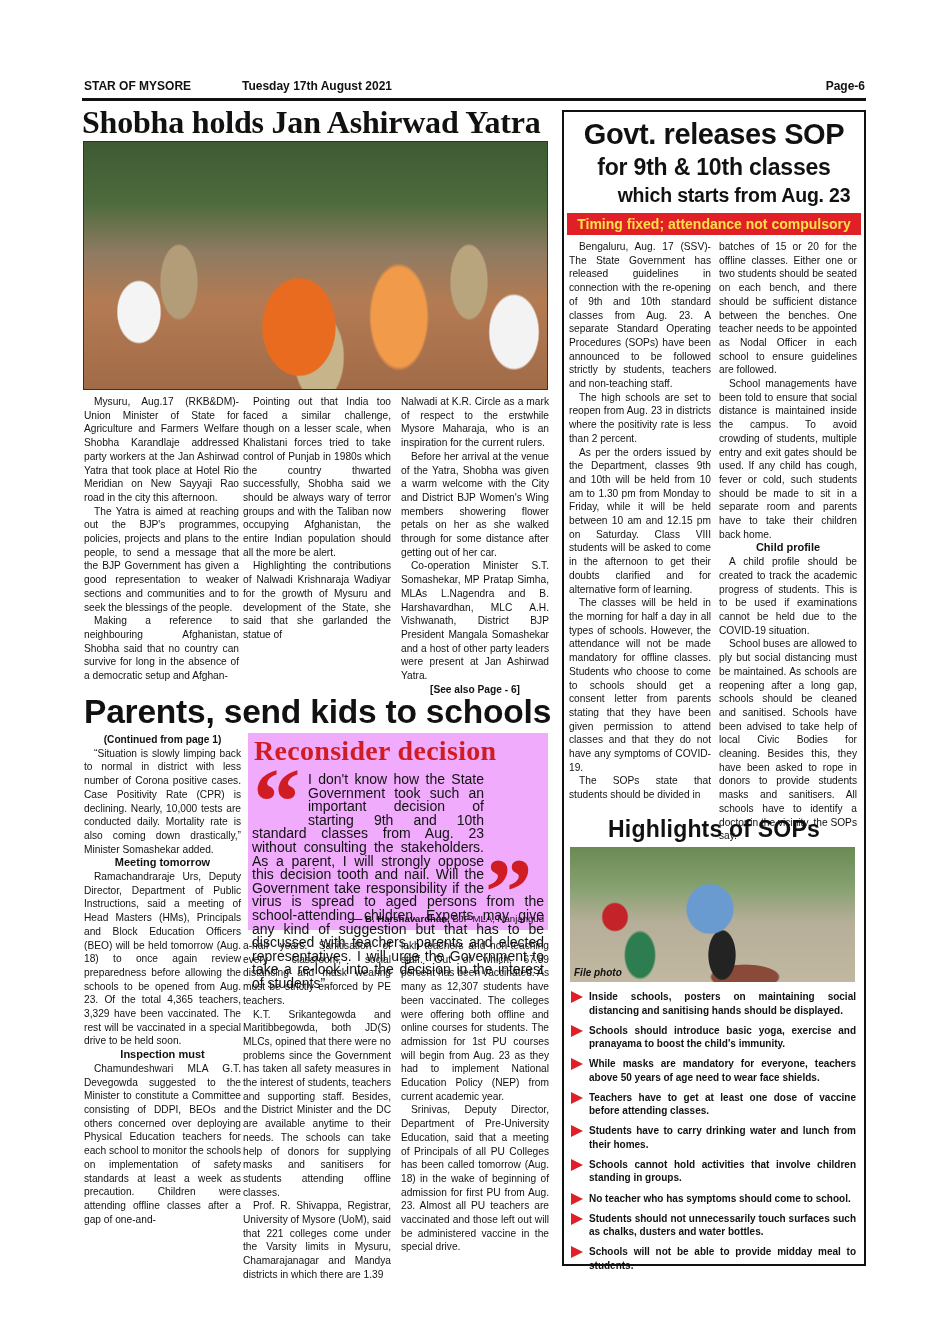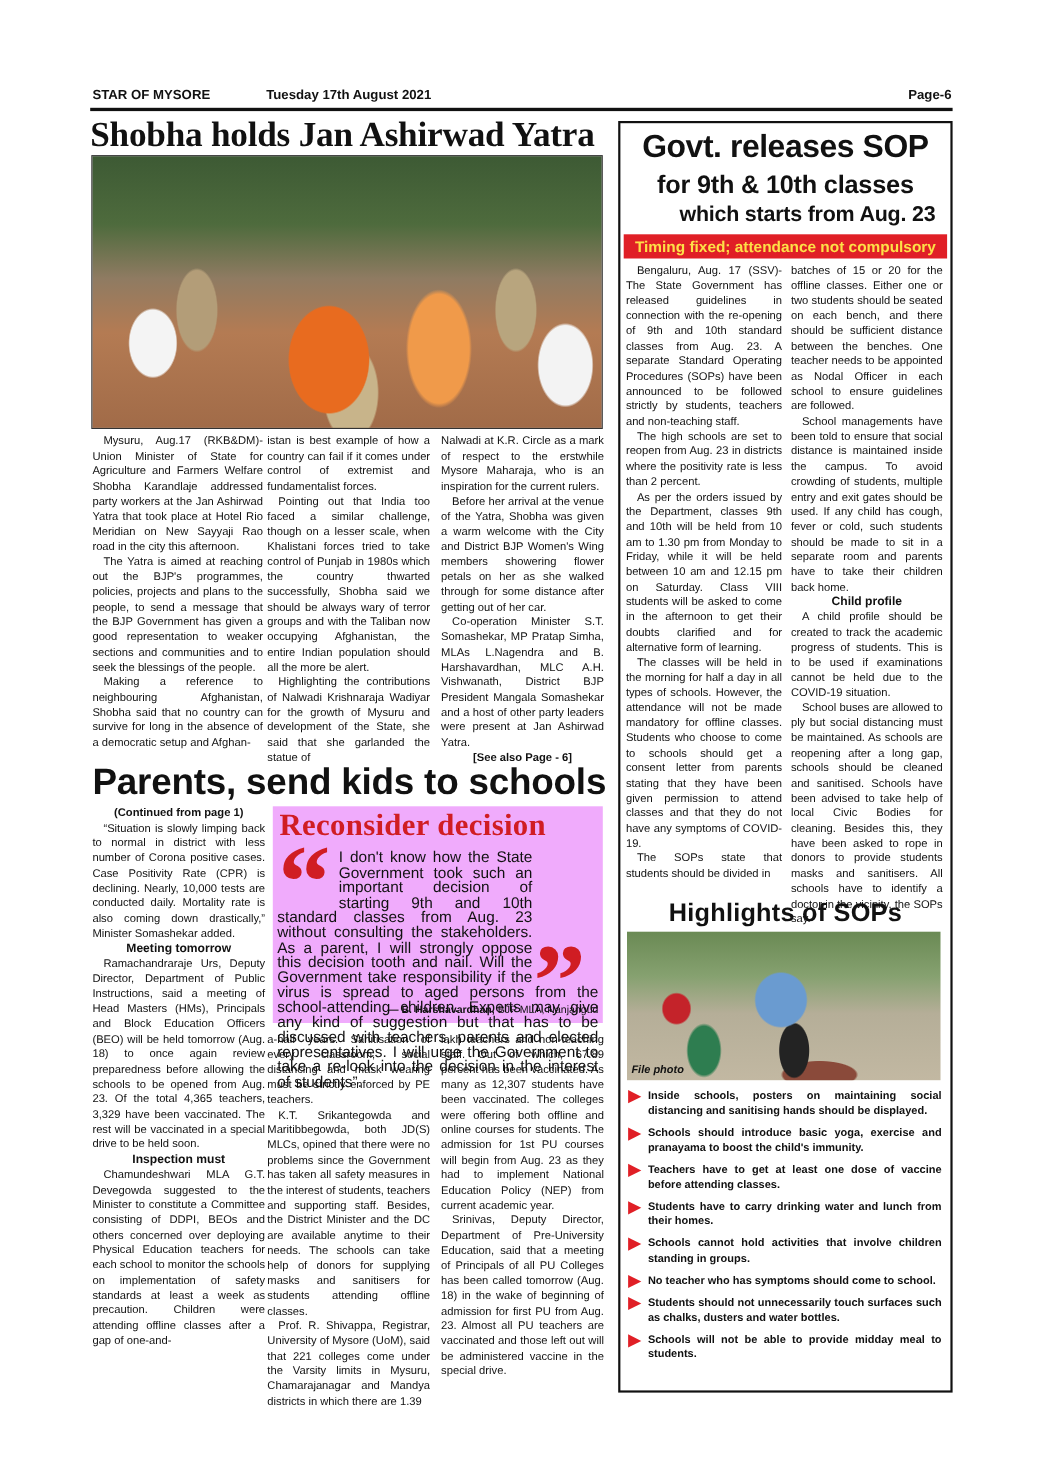--- a/index.html
+++ b/index.html
@@ -88,21 +88,20 @@
 
 <h1 class="head1">Shobha holds Jan Ashirwad Yatra</h1>
 <div class="photo1" title="BJP workers and police at Jan Ashirwad Yatra procession"></div>
 
 <div class="col c1">
   <p>Mysuru, Aug.17 (RKB&amp;DM)- Union Minister of State for Agriculture and Farmers Welfare Shobha Karandlaje addressed party workers at the Jan Ashirwad Yatra that took place at Hotel Rio Meridian on New Sayyaji Rao road in the city this afternoon.</p>
   <p>The Yatra is aimed at reaching out the BJP's programmes, policies, projects and plans to the people, to send a message that the BJP Government has given a good representation to weaker sections and communities and to seek the blessings of the people.</p>
   <p>Making a reference to neighbouring Afghanistan, Shobha said that no country can survive for long in the absence of a democratic setup and Afghan-</p>
 </div>
 <div class="col c2">
-  <p style="text-indent:0">istan is best example of how a country can fail if it comes under control of extremist  and fundamentalist forces.</p>
   <p>Pointing out that India too faced a similar challenge, though on a lesser scale, when Khalistani forces tried to take control of Punjab in 1980s which the country thwarted successfully, Shobha said we should be always wary of terror groups and with the Taliban now occupying Afghanistan, the entire Indian population should all the more be alert.</p>
   <p>Highlighting the contributions of Nalwadi Krishnaraja Wadiyar for the growth of Mysuru and development of the State, she said that she garlanded the statue of</p>
 </div>
 <div class="col c3">
   <p style="text-indent:0">Nalwadi at K.R. Circle as a mark of respect to the erstwhile Mysore Maharaja, who is an inspiration for the current rulers.</p>
   <p>Before her arrival at the venue of the Yatra, Shobha was given a warm welcome with the City and District BJP Women's Wing members showering flower petals on her as she walked through for some distance after getting out of her car.</p>
   <p>Co-operation Minister S.T. Somashekar, MP Pratap Simha, MLAs L.Nagendra and B. Harshavardhan, MLC A.H. Vishwanath, District BJP President Mangala Somashekar and a host of other party leaders were present at Jan Ashirwad Yatra.</p>
   <p class="seealso">[See also Page - 6]</p>
 </div>
 
@@ -128,20 +127,21 @@
   <p>School buses are allowed to ply but social distancing must be maintained. As schools are reopening after a long gap, schools should be cleaned and sanitised. Schools have been advised to take help of local Civic Bodies for cleaning. Besides this, they have been asked to rope in donors to provide students masks and sanitisers. All schools have to identify a doctor in the vicinity, the SOPs say.</p>
 </div>
 
 <div class="hl-title">Highlights of SOPs</div>
 <div class="photo2"></div>
 <div class="filephoto">File photo</div>
 
 <ul class="hl-list">
   <li><span class="arrow"></span><span>Inside schools, posters on maintaining social distancing and sanitising hands should be displayed.</span></li>
   <li><span class="arrow"></span><span>Schools should introduce basic yoga, exercise and pranayama to boost the child's immunity.</span></li>
+  <li><span class="arrow"></span><span>While masks are mandatory for everyone, teachers above 50 years of age need to wear face shields.</span></li>
   <li><span class="arrow"></span><span>Teachers have to get at least one dose of vaccine before attending classes.</span></li>
   <li><span class="arrow"></span><span>Students have to carry drinking water and lunch from their homes.</span></li>
   <li><span class="arrow"></span><span>Schools cannot hold activities that involve children standing in groups.</span></li>
   <li><span class="arrow"></span><span>No teacher who has symptoms should come to school.</span></li>
   <li><span class="arrow"></span><span>Students should not unnecessarily touch surfaces such as chalks, dusters and water bottles.</span></li>
   <li><span class="arrow"></span><span>Schools will not be able to provide midday meal to students.</span></li>
 </ul>
 
 <h2 class="head2">Parents, send kids to schools</h2>
 

